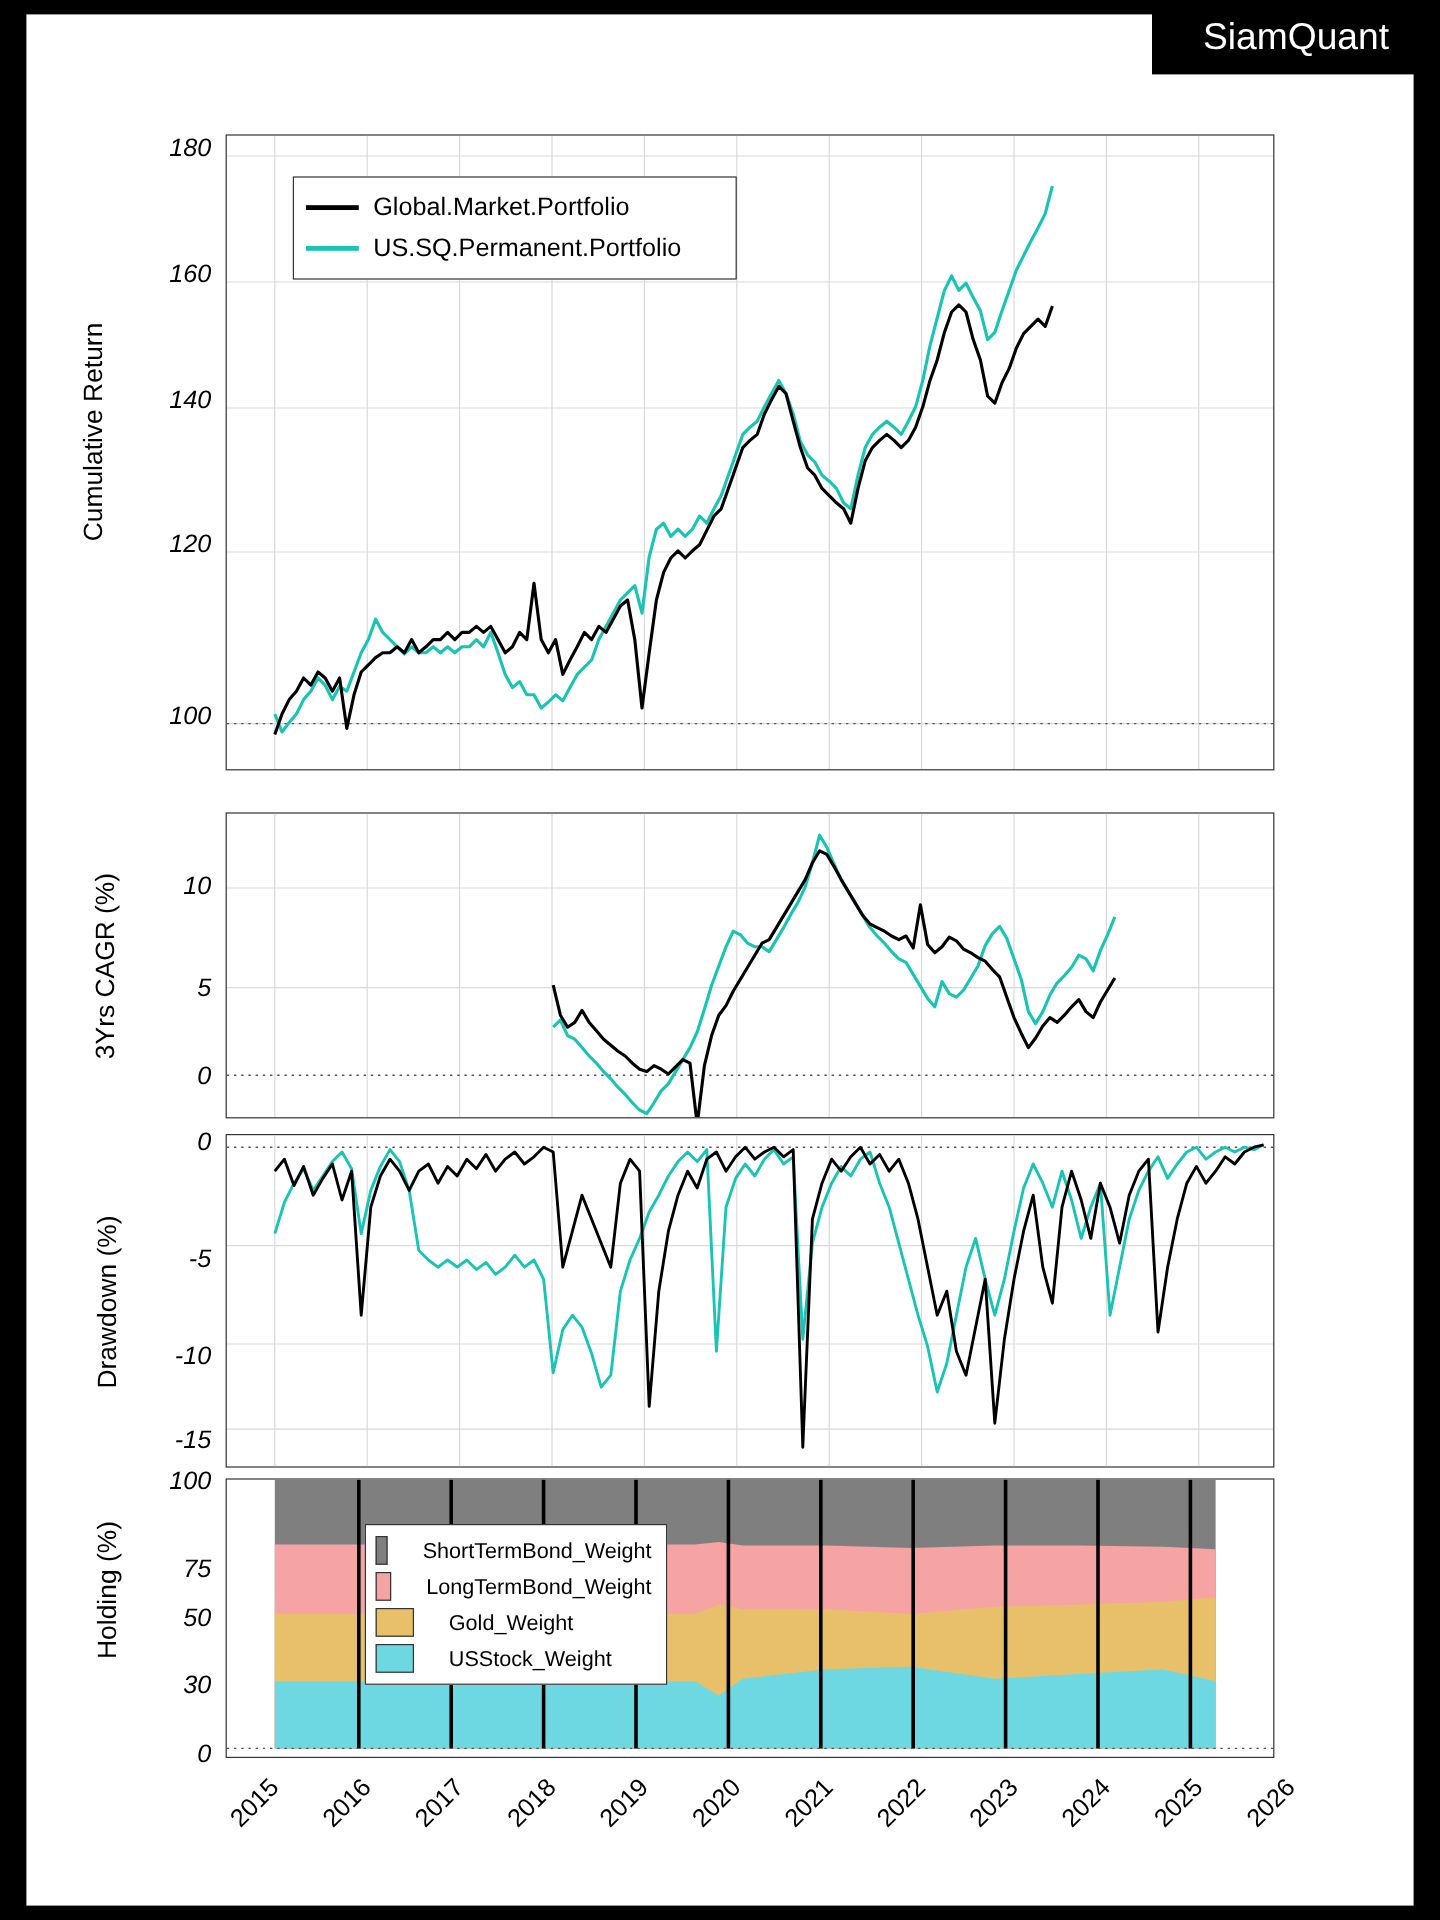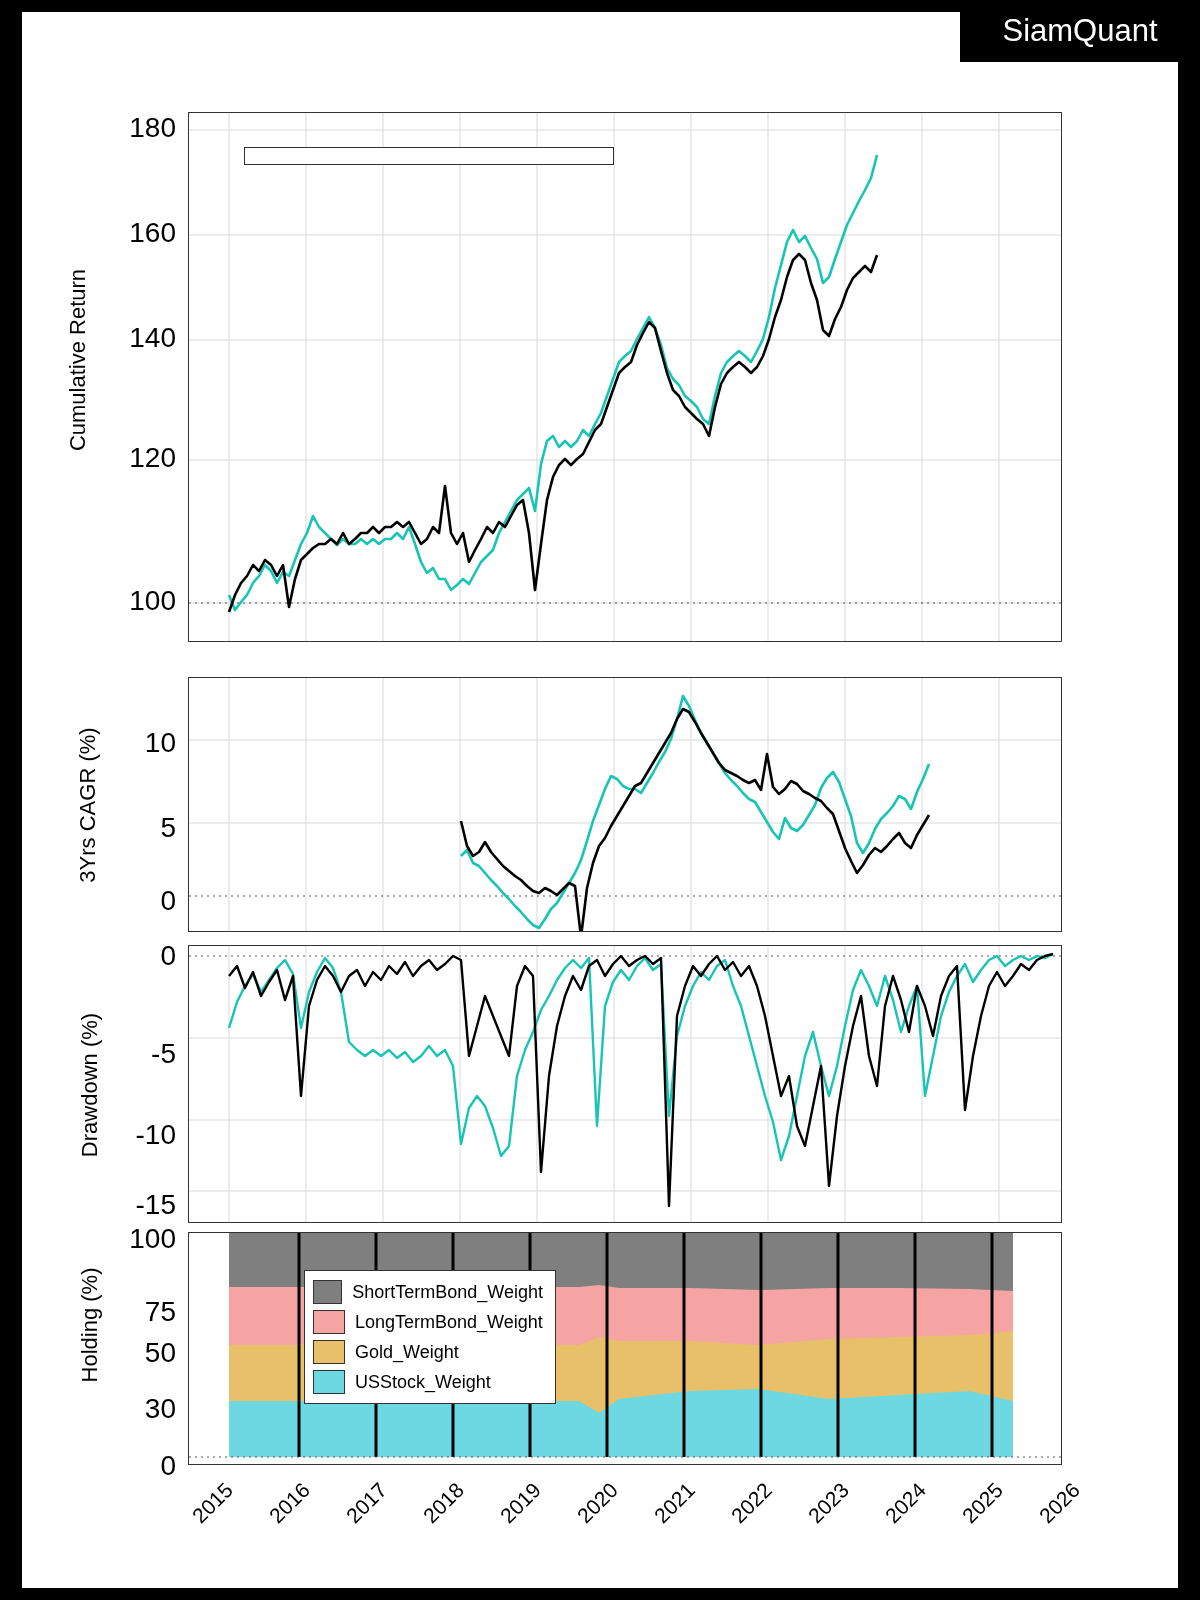--- a/index.html
+++ b/index.html
@@ -72,23 +72,24 @@
     color: #000;
     font-size: 22px;
     transform-origin: 50% 50%;
     transform: rotate(-90deg);
     white-space: nowrap;
     text-align: center;
   }
   .ytick {
     position: absolute;
     color: #000;
-    font-size: 28px;
+    font-size: 21px;
     text-align: right;
     white-space: nowrap;
+    font-style: italic;
   }
   .xtick {
     position: absolute;
     color: #000;
     font-size: 21px;
     white-space: nowrap;
     transform-origin: 100% 0%;
     transform: rotate(-45deg);
   }
 
@@ -119,20 +120,21 @@
     position: absolute;
     background: #ffffff;
     border: 1px solid #333333;
     padding: 6px 12px 6px 8px;
     box-sizing: border-box;
   }
   #legend-holding .row {
     display: flex;
     align-items: center;
     height: 30px;
+    gap: 19px;
   }
   #legend-holding .box {
     width: 30px;
     height: 22px;
     border: 1px solid #333;
     margin-right: 10px;
   }
   #legend-holding .lbl { font-size: 18px; color: #000; }
 </style>
 </head>
@@ -200,20 +202,28 @@
           400,329 406,317 412,311 418,294 424,277 430,260 436,254 442,249 448,232 454,220
           460,209 466,215 472,238 478,260 484,277 490,283 496,294 502,300 508,306 514,311
           520,323 526,294 532,271 538,260 544,254 550,249 556,254 562,260 568,254 574,243
           580,226 586,204 592,187 598,164 604,147 610,141 616,147 622,170 628,187 634,217
           640,223 646,206 652,194 658,177 664,165 670,159 676,153 682,159 688,142
         "></polyline>
       </svg>
     </div>
 
     <div id="legend-lines" style="left:222px; top:135px; width:370px;">
+      <div class="row">
+        <span class="swatch" style="border-top-color:#000000;"></span>
+        <span class="lbl">Global.Market.Portfolio</span>
+      </div>
+      <div class="row">
+        <span class="swatch" style="border-top-color:#18c4b4;"></span>
+        <span class="lbl">US.SQ.Permanent.Portfolio</span>
+      </div>
     </div>
 
     <div class="ylab" style="left:-64px; top:780px; width:260px;">3Yrs CAGR (%)</div>
 
     <div class="ytick" style="left:80px; top:715px; width:74px;">10</div>
     <div class="ytick" style="left:80px; top:800px; width:74px;">5</div>
     <div class="ytick" style="left:80px; top:873px; width:74px;">0</div>
 
     <div class="panel" style="left:166px; top:665px; width:874px; height:255px;">
       <svg width="872" height="253" viewBox="0 0 872 253" preserveAspectRatio="none">

